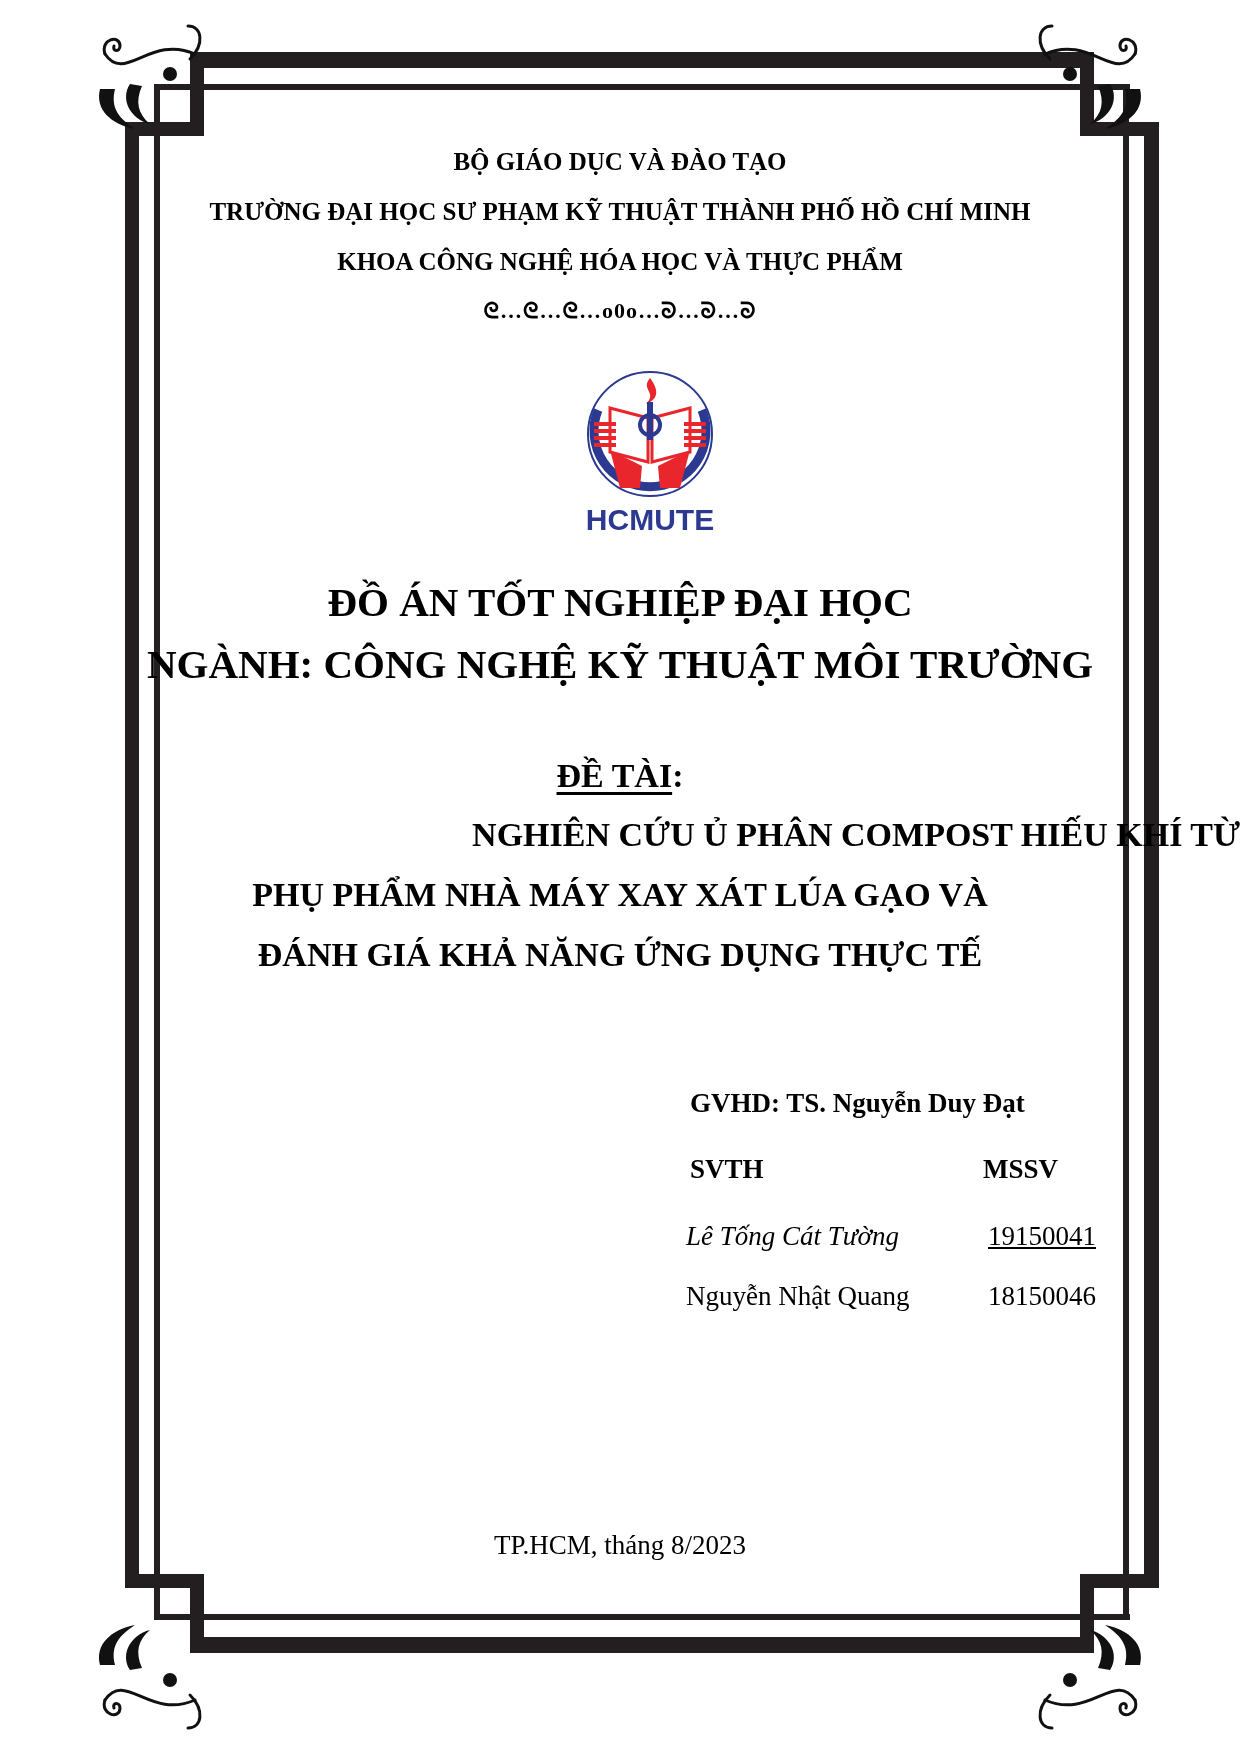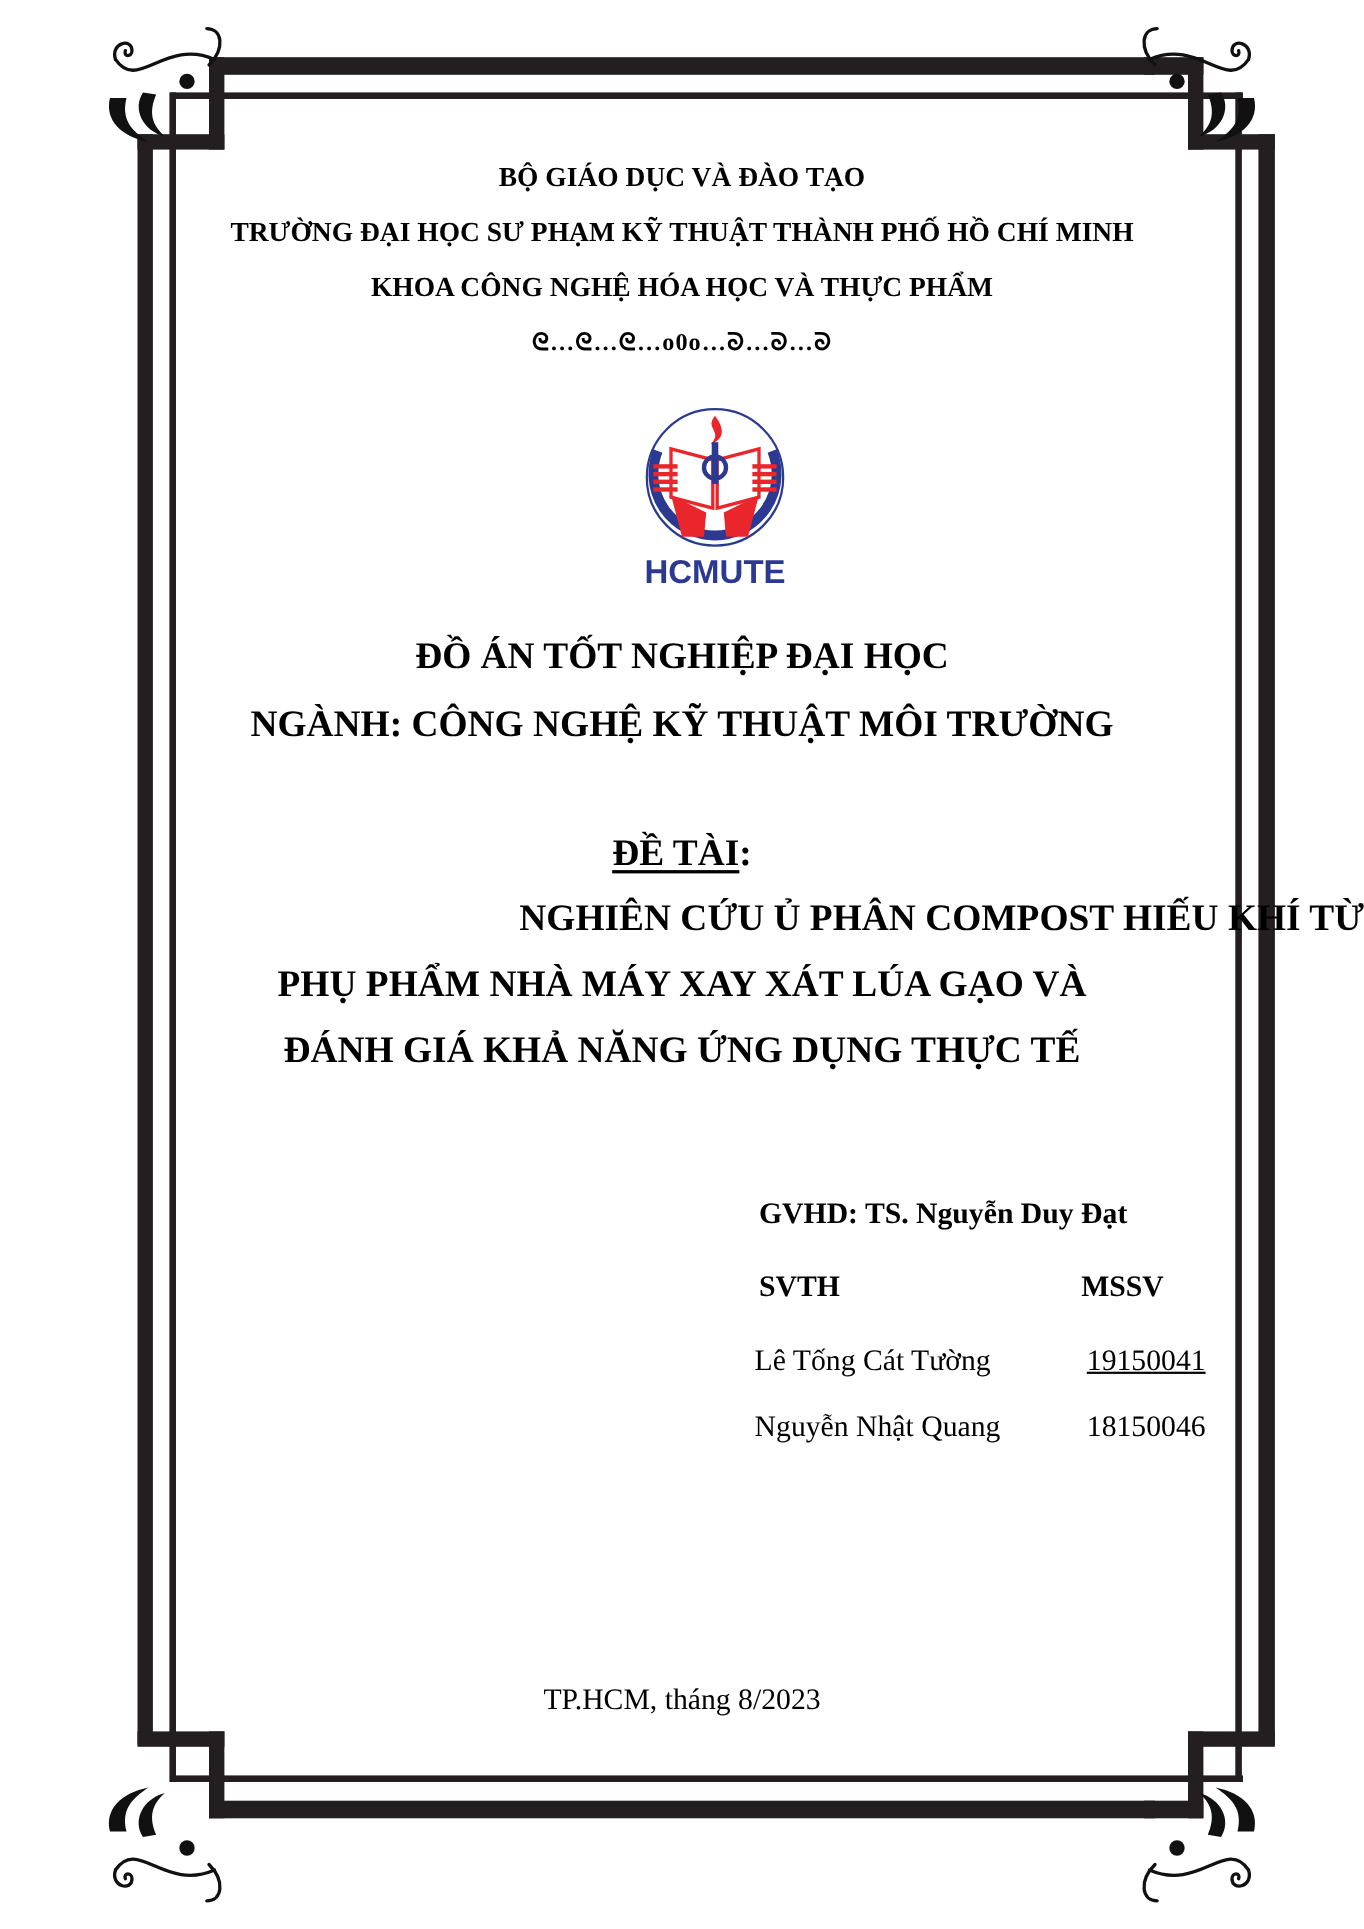--- a/index.html
+++ b/index.html
@@ -2,21 +2,21 @@
 <html><head>
   <meta charset="utf-8">
   <style>
     html, body { margin: 0; padding: 0; background: #ffffff; }
     body { width: 1240px; height: 1754px; position: relative; overflow: hidden;
            font-family: "Liberation Serif", "DejaVu Serif", serif; color: #000; }
     .line { position: absolute; background: #231f20; }
     .ornament { position: absolute; width: 120px; height: 120px; }
     .center-text { position: absolute; left: 0; width: 1240px; text-align: center; white-space: nowrap; }
     .hdr { font-weight: bold; font-size: 25px; letter-spacing: 0px; }
-    .title { font-weight: bold; font-size: 34px; }
+    .title { font-weight: bold; font-size: 41px; }
     .topic { font-weight: bold; font-size: 34px; }
     .u { text-decoration: underline; text-decoration-thickness: 3px; text-underline-offset: 5px; }
     .sep { font-size: 22px; font-weight: bold; letter-spacing: 1px; }
     .info { position: absolute; font-size: 27px; white-space: nowrap; }
     .bold { font-weight: bold; }
     .logo { position: absolute; left: 580px; top: 370px; width: 140px; height: 170px; }
   </style>
 </head>
 <body>
 
@@ -132,21 +132,21 @@
 </div>
 <div class="center-text topic" style="top:816px;text-align:right;">NGHIÊN CỨU Ủ PHÂN COMPOST HIẾU KHÍ TỪ</div>
 <div class="center-text topic" style="top:876px;">PHỤ PHẨM NHÀ MÁY XAY XÁT LÚA GẠO VÀ</div>
 <div class="center-text topic" style="top:936px;">ĐÁNH GIÁ KHẢ NĂNG ỨNG DỤNG THỰC TẾ</div>
 
 <div class="info bold" style="left:690px; top:1088px;">GVHD: TS. Nguyễn Duy Đạt</div>
 <div class="info bold" style="left:690px; top:1154px;">SVTH</div>
 <div class="info bold" style="left:983px; top:1154px;">MSSV</div>
 
 <div>
-  <div class="info" style="left:686px; top:1221px;">Lê Tống Cát Tường</div>
+  <div class="info" style="left:686px; top:1221px;font-style:italic;">Lê Tống Cát Tường</div>
   <div class="info" style="left:988px; top:1221px;text-decoration:underline;">19150041</div>
 </div>
 <div>
   <div class="info" style="left:686px; top:1281px;">Nguyễn Nhật Quang</div>
   <div class="info" style="left:988px; top:1281px;">18150046</div>
 </div>
 
 <div class="center-text" style="top:1530px; font-size:27px;">TP.HCM, tháng 8/2023</div>
 
 </body></html>

